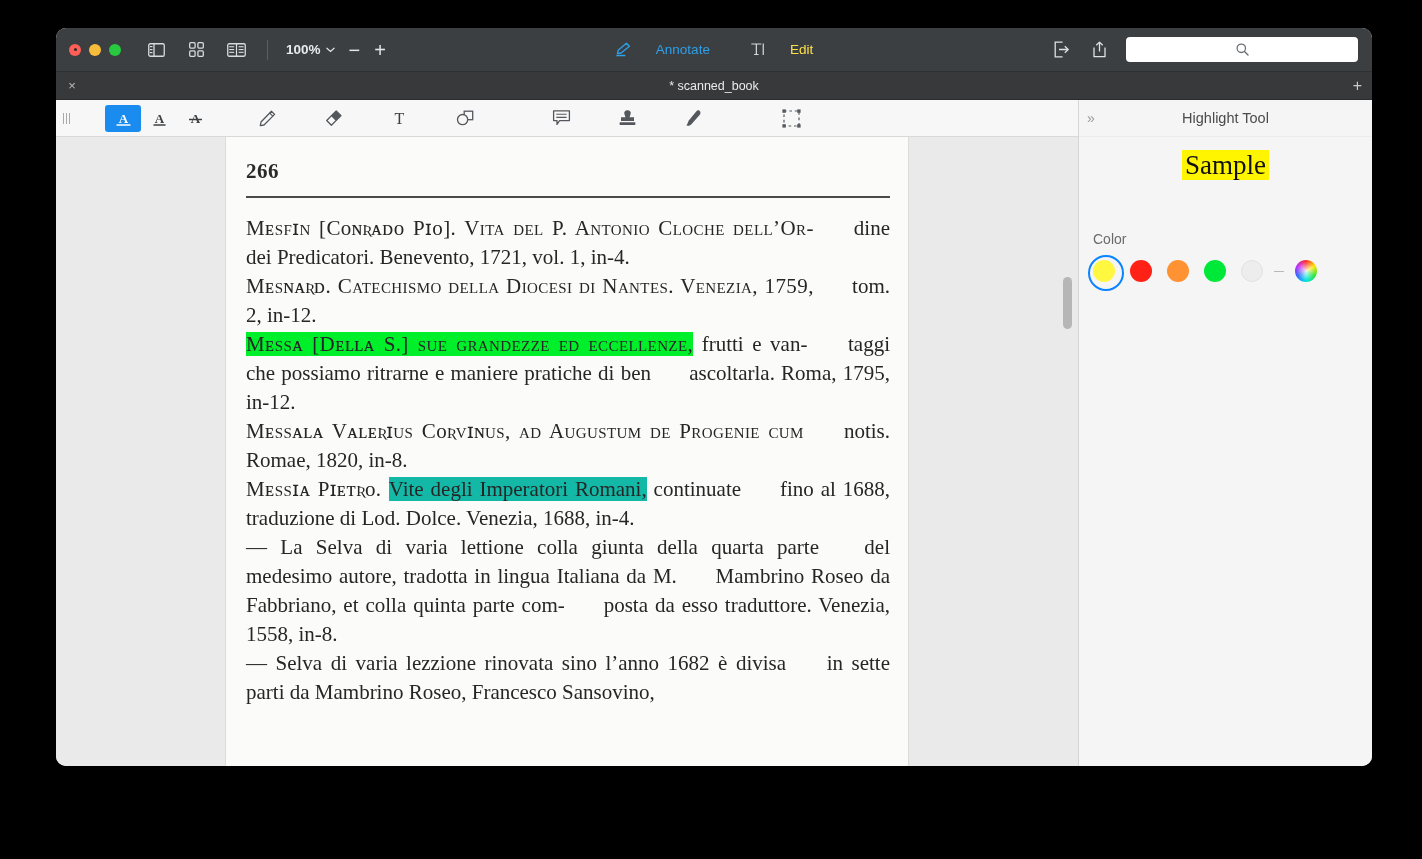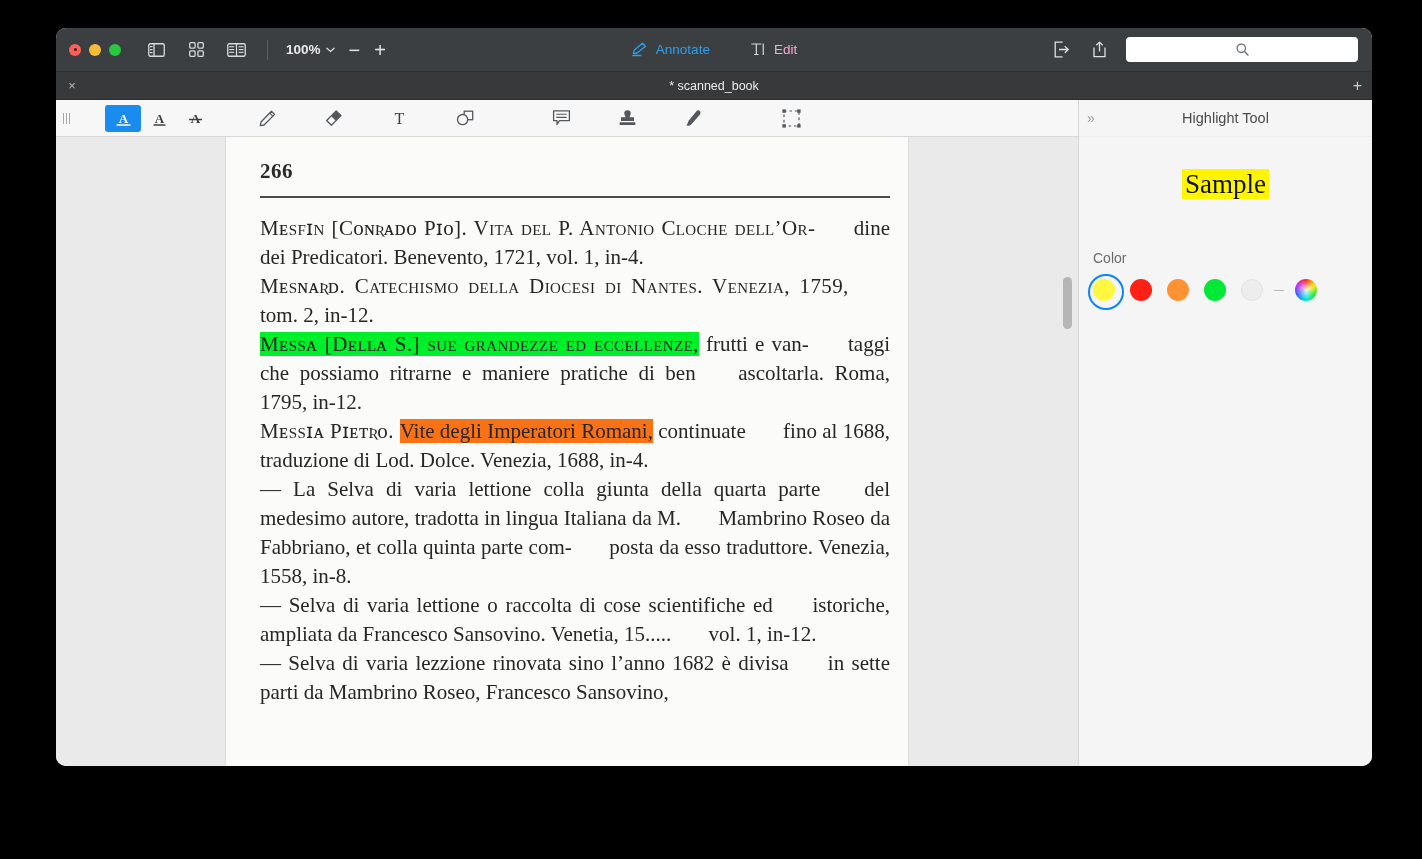--- a/index.html
+++ b/index.html
@@ -57,23 +57,23 @@
     display: flex; align-items: center; gap: 5px;
   }
   .chev { width: 9px; height: 6px; }
 
   .zbtn { color: #e2e5e7; font-size: 20px; line-height: 1; font-weight: 300; }
 
   #mode-group {
     position: absolute; left: 50%; transform: translateX(-50%);
     display: flex; align-items: center; gap: 40px;
   }
-  .mode { display: flex; align-items: center; gap: 8px; font-size: 13.5px; }
+  .mode { display: flex; align-items: center; gap: 24px; font-size: 13.5px; }
   .mode#mode-annotate { color: #2f9fe8; }
-  .mode#mode-edit { color: #f9a8d4; }
+  .mode#mode-edit { color: #fde047; }
 
   #right-group {
     position: absolute; right: 14px;
     display: flex; align-items: center; gap: 16px;
   }
   #search-field {
     width: 232px; height: 25px;
     background: #ffffff; border-radius: 4px;
     display: flex; align-items: center; justify-content: center;
     position: relative;
@@ -141,21 +141,21 @@
     flex: 1 1 auto; background: #eaeaea;
     position: relative; overflow: hidden;
     display: flex; justify-content: center;
   }
   #page {
     width: 682px; background: #fbfbfa;
     padding: 22px 0 0 0;
     position: relative;
     box-shadow: 0 0 0 1px rgba(0,0,0,0.06);
   }
-  #page-inner { padding: 0 18px 0 34px; }
+  #page-inner { padding: 0 18px 0 20px; }
 
   #page-head {
     display: flex; align-items: baseline;
     font-family: "Liberation Serif", serif;
     color: #2a2a2a;
   }
   #page-number { font-size: 21px; font-weight: 700; letter-spacing: .5px; width: 108px; }
   #page-running-head {
     font-size: 16.5px; letter-spacing: 1.1px; font-weight: 600;
   }
@@ -167,21 +167,21 @@
   .entry {
     font-family: "Liberation Serif", serif;
     font-size: 21px; line-height: 29px;
     color: #262626; text-align: justify;
     margin: 0 0 0 0;
   }
   .entry + .entry { margin-top: 0px; }
   .indent { display: inline-block; }
   .sc { font-variant: small-caps; letter-spacing: .4px; }
   .hl-green { background: #00ef2b; }
-  .hl-yellow { background: #f97316; }
+  .hl-yellow { background: #14b8a6; }
 
   
   #doc-scrollbar {
     position: absolute; right: 6px; top: 0; width: 9px; height: 100%;
   }
   #doc-thumb {
     position: absolute; top: 140px; left: 0;
     width: 9px; height: 52px; border-radius: 5px;
     background: #b6b6b6;
   }
@@ -200,21 +200,21 @@
     border-bottom: 1px solid #ececec;
   }
   #panel-collapse {
     margin-left: 8px; color: #9a9a9a; font-size: 14px;
   }
   #panel-title {
     position: absolute; left: 50%; transform: translateX(-50%);
     font-size: 14.5px; color: #4b4b4b;
   }
   #sample-wrap {
-    text-align: center; margin-top: 32px;
+    text-align: center; margin-top: 13px;
   }
   #sample-text {
     font-family: "Liberation Serif", serif;
     font-size: 27px; color: #111;
     background: #fff500;
     padding: 0 3px;
   }
   #color-label {
     margin: 50px 0 0 14px;
     font-size: 14px; color: #6b6b6b;
@@ -462,38 +462,37 @@
               <span class="sc">Mᴇsɴᴀʀᴅ. Catechismo della Diocesi di Nantes. Venezia, 1759,</span>
               <span class="indent" style="width:32px;"></span><span>tom. 2, in-12.</span>
             </p>
 
             <p class="entry">
               <span class="sc hl-green">Mᴇssᴀ [Dᴇʟʟᴀ S.] sue grandezze ed eccellenze,</span><span> frutti e van-</span>
               <span class="indent" style="width:32px;"></span><span>taggi che possiamo ritrarne e maniere pratiche di ben</span>
               <span class="indent" style="width:32px;"></span><span>ascoltarla. Roma, 1795, in-12.</span>
             </p>
 
+            <p class="entry">
+              <span class="sc">Mᴇssᴀʟᴀ Vᴀʟᴇʀɪus Cᴏʀvɪɴus, ad Augustum de Progenie cum</span>
+              <span class="indent" style="width:32px;"></span><span>notis. Romae, 1820, in-8.</span>
+            </p>
 
             <p class="entry">
               <span class="sc">Mᴇssɪᴀ Pɪᴇᴛʀᴏ. </span><span class="hl-yellow">Vite degli Imperatori Romani,</span><span> continuate</span>
               <span class="indent" style="width:32px;"></span><span>fino al 1688, traduzione di Lod. Dolce. Venezia, 1688, in-4.</span>
             </p>
 
             <p class="entry">
               <span>— La Selva di varia lettione colla giunta della quarta parte</span>
               <span class="indent" style="width:32px;"></span><span>del medesimo autore, tradotta in lingua Italiana da M.</span>
               <span class="indent" style="width:32px;"></span><span>Mambrino Roseo da Fabbriano, et colla quinta parte com-</span>
               <span class="indent" style="width:32px;"></span><span>posta da esso traduttore. Venezia, 1558, in-8.</span>
             </p>
 
-            <p class="entry">
-              <span>— Selva di varia lettione o raccolta di cose scientifiche ed</span>
-              <span class="indent" style="width:32px;"></span><span>istoriche, ampliata da Francesco Sansovino. Venetia, 15.....</span>
-              <span class="indent" style="width:32px;"></span><span>vol. 1, in-12.</span>
-            </p>
 
             <p class="entry">
               <span>— Selva di varia lezzione rinovata sino l’anno 1682 è divisa</span>
               <span class="indent" style="width:32px;"></span><span>in sette parti da Mambrino Roseo, Francesco Sansovino,</span>
             </p>
 
           </div>
         </div>
 
         <div id="doc-scrollbar">

